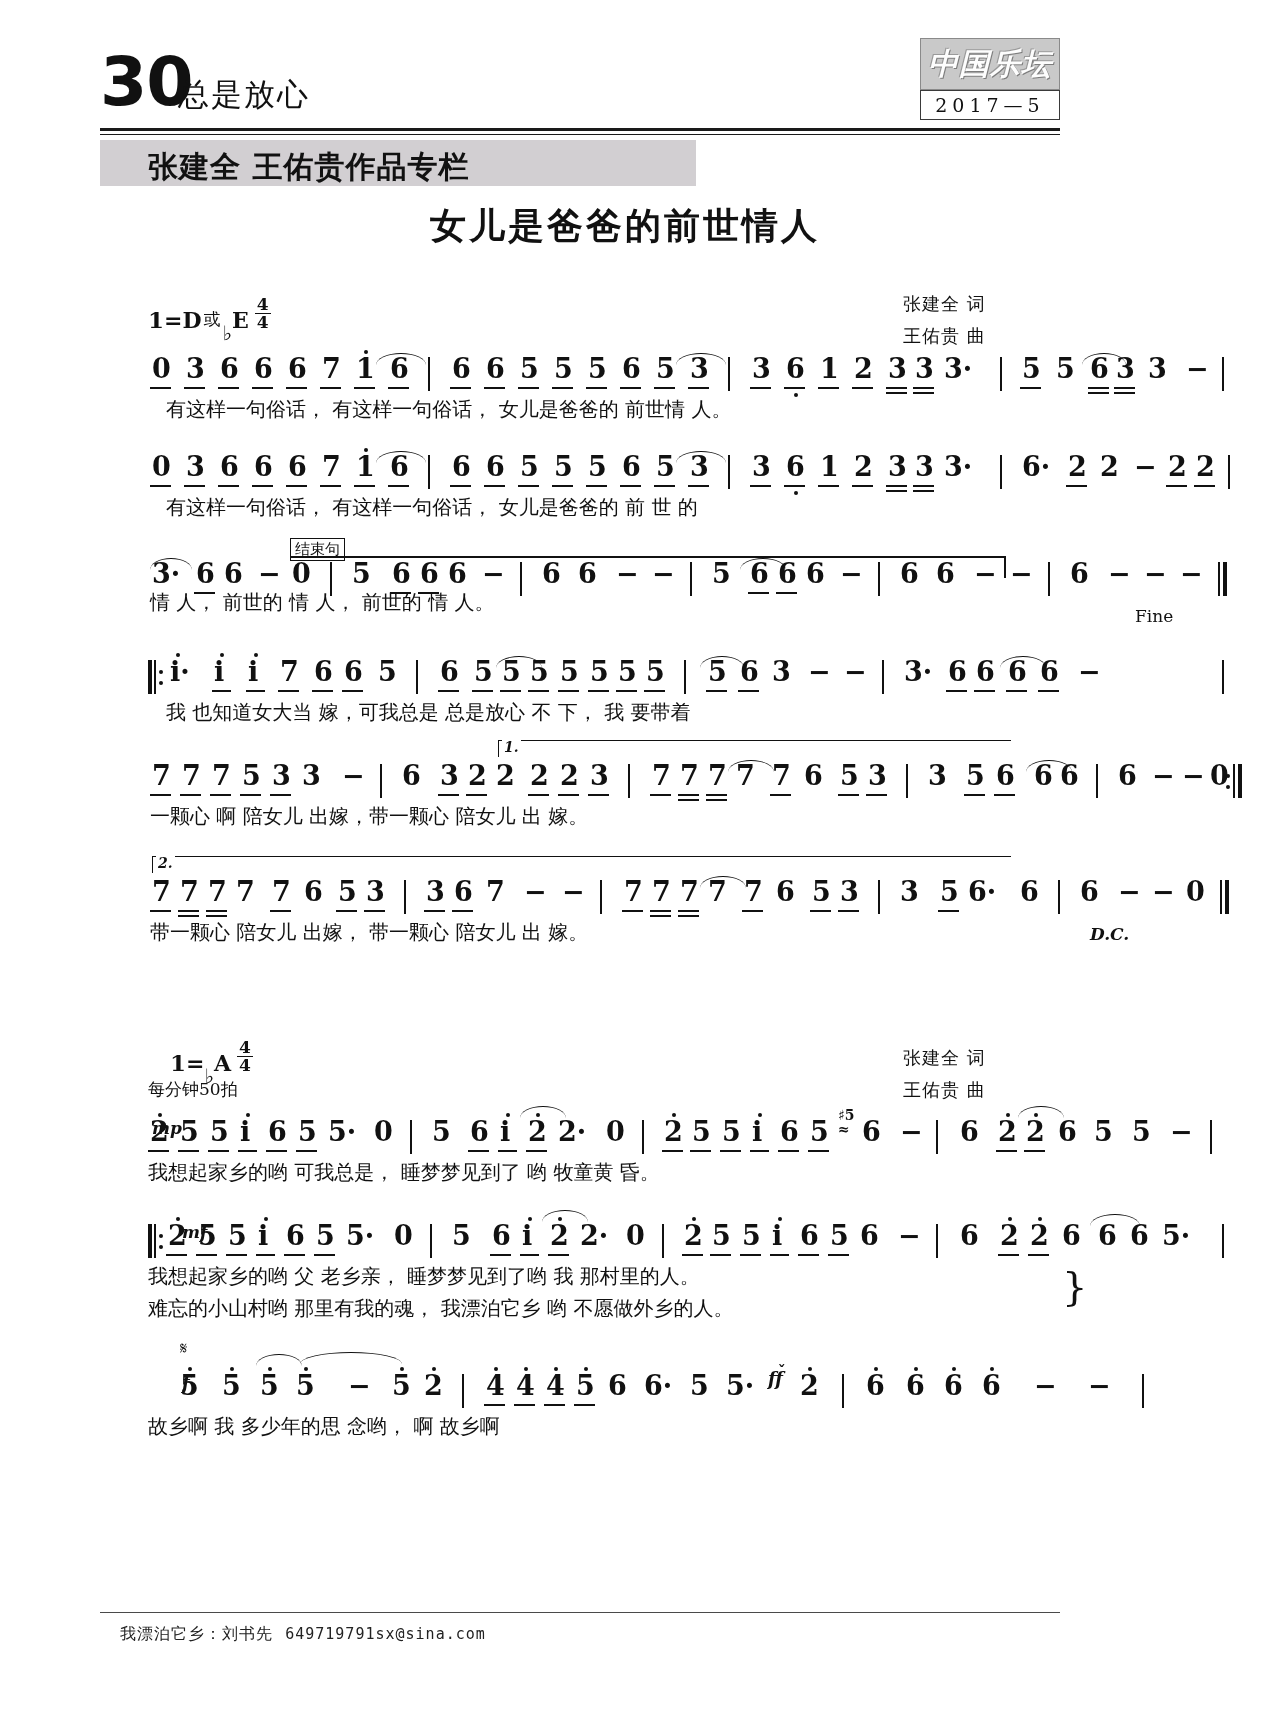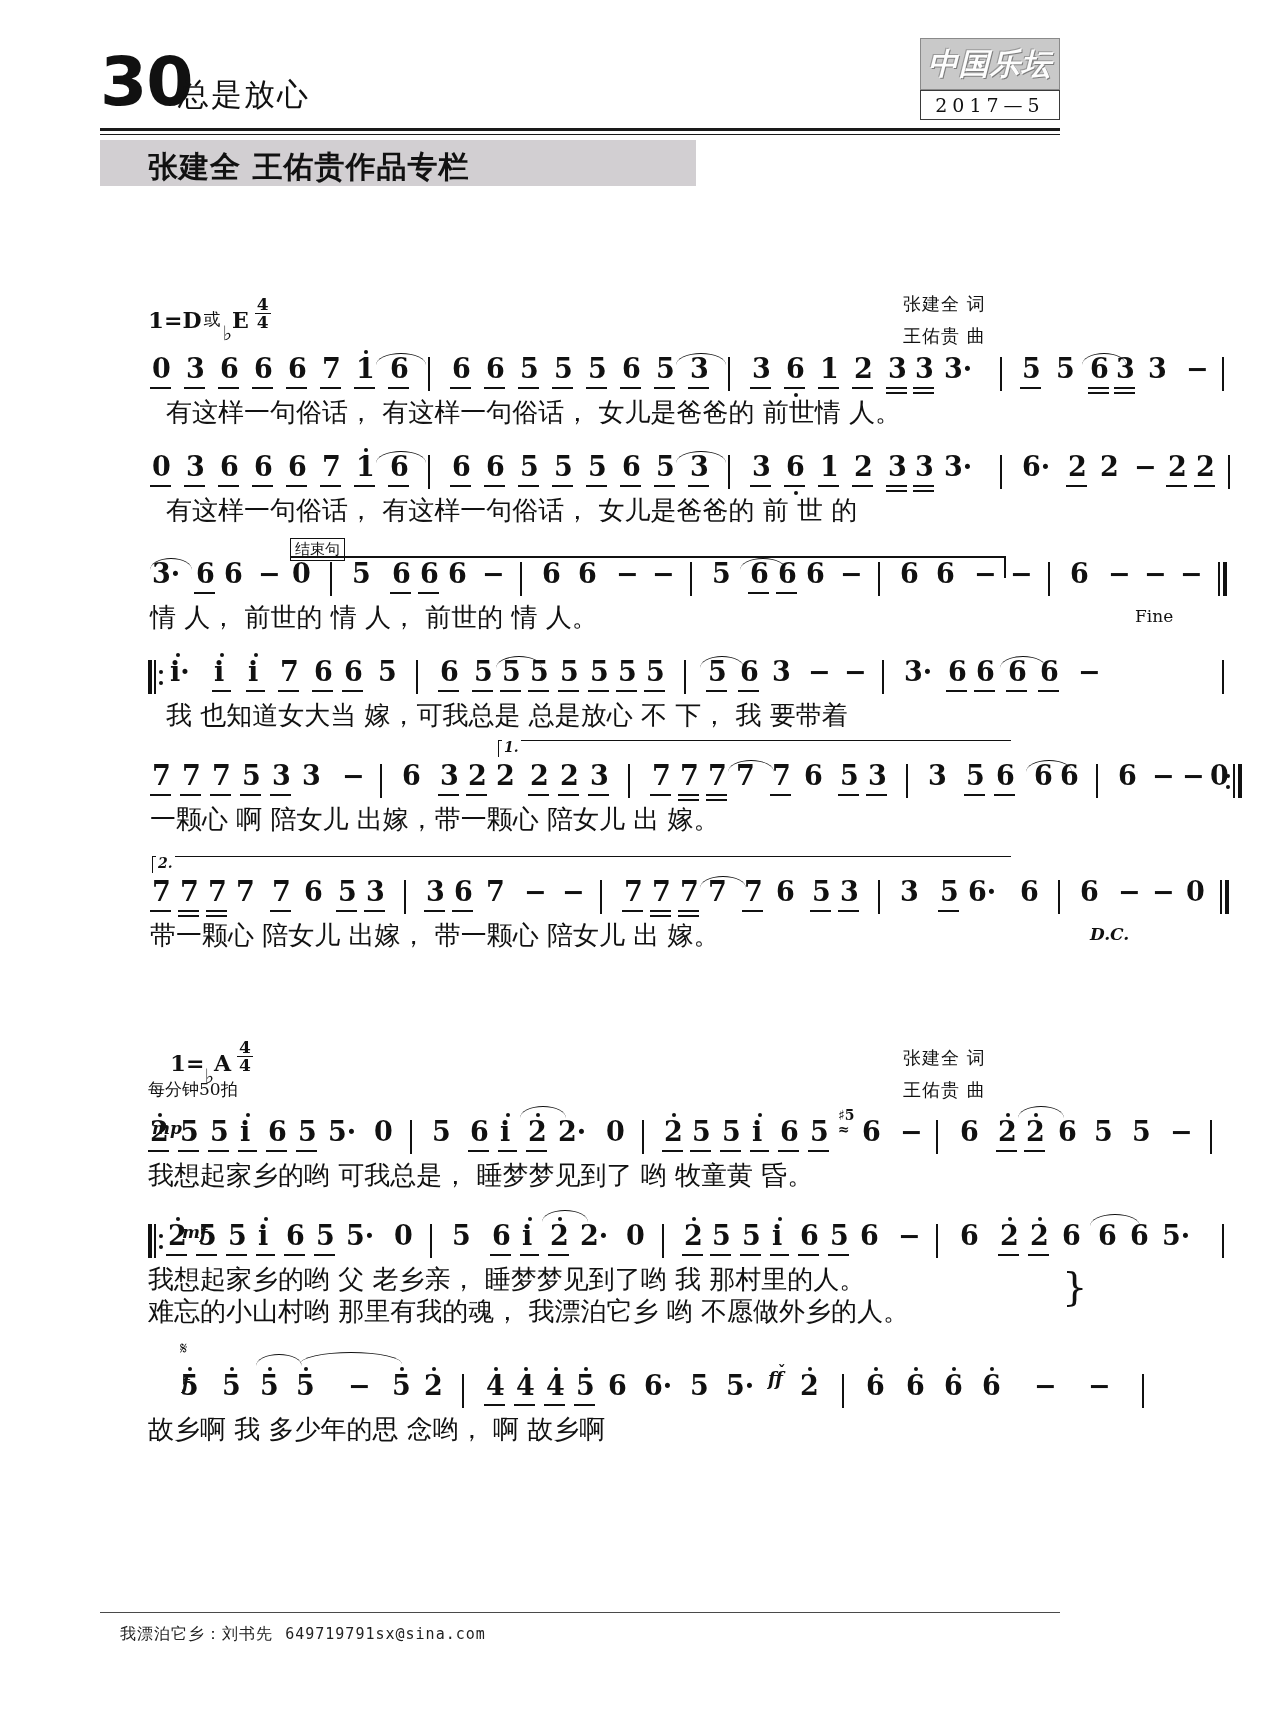--- a/index.html
+++ b/index.html
@@ -61,21 +61,21 @@
        font-family:"DejaVu Serif","Liberation Serif",serif;margin-top:20px;}
 
   
   .staff{position:absolute;left:0;width:1280px;}
   .notes{position:absolute;left:0;width:1280px;height:42px;}
   .lyr{position:absolute;left:0;width:1280px;height:30px;}
 
   .n{position:absolute;font-size:27px;font-weight:bold;line-height:1;
      font-family:"DejaVu Serif","Liberation Serif",serif;}
   .bar{position:absolute;width:1.8px;background:#111;height:34px;}
-  .ly{position:absolute;font-size:26px;line-height:1;white-space:nowrap;
+  .ly{position:absolute;font-size:20px;line-height:1;white-space:nowrap;
      font-family:"DejaVu Serif","Liberation Serif",serif;}
   .ub{position:absolute;height:1.8px;background:#111;}
   .dotAbove{position:absolute;width:4px;height:4px;border-radius:50%;background:#111;}
   .dotBelow{position:absolute;width:4px;height:4px;border-radius:50%;background:#111;}
   .tie{position:absolute;border-top:1.7px solid #111;border-radius:50%/100% 100% 0 0;
        height:11px;border-left:none;border-right:none;border-bottom:none;}
   .repeat-open,.repeat-close{position:absolute;width:10px;height:34px;}
   .repeat-open i,.repeat-close i{position:absolute;background:#111;display:block;}
   .endbar{position:absolute;height:34px;}
   .endbar i{position:absolute;background:#111;display:block;top:0;height:34px;}
@@ -113,20 +113,23 @@
     <span>2017—5</span>
   </div>
 
   <div class="rule"></div>
   <div class="rule2"></div>
 
   <div class="column-bar">
     <div class="txt">张建全  王佑贵作品专栏</div>
   </div>
 
+  <div class="song-title" id="title1">
+    <span class="title-shift">女儿是爸爸的前世情人</span>
+  </div>
 
   <div class="keysig" style="left:148px;top:297px;">
     <span class="k1">1</span>
     <span>=</span>
     <span>D</span>
     <span class="huo">或</span>
     <span class="flat">♭</span>
     <span>E</span>
     <span class="frac">
       <span class="num">4</span>
@@ -340,21 +343,21 @@
 
       <span class="n" style="left:1070px;">6</span>
       <span class="n" style="left:1108px;">−</span>
       <span class="n" style="left:1144px;">−</span>
       <span class="n" style="left:1180px;">−</span>
       <span class="endbar" style="left:1218px;top:2px;width:10px;">
         <i style="left:0;width:1.6px;"></i>
           <i style="left:5px;width:4px;"></i>
       </span>
     </div>
-    <div class="lyr" style="top:44px;">
+    <div class="lyr" style="top:32px;">
       <span class="ly" style="left:150px;">情 人，   前世的   情 人，   前世的   情 人。</span>
     </div>
     <span class="marktxt" style="left:1135px;top:46px;">Fine</span>
   </div>
 
   <div class="staff" style="top:658px;">
     <div class="notes">
       <span class="repeat-open" style="left:148px;top:2px;">
         <i style="left:0;top:0;width:4px;height:34px;"></i>
         <i style="left:6px;top:0;width:1.6px;height:34px;"></i>

